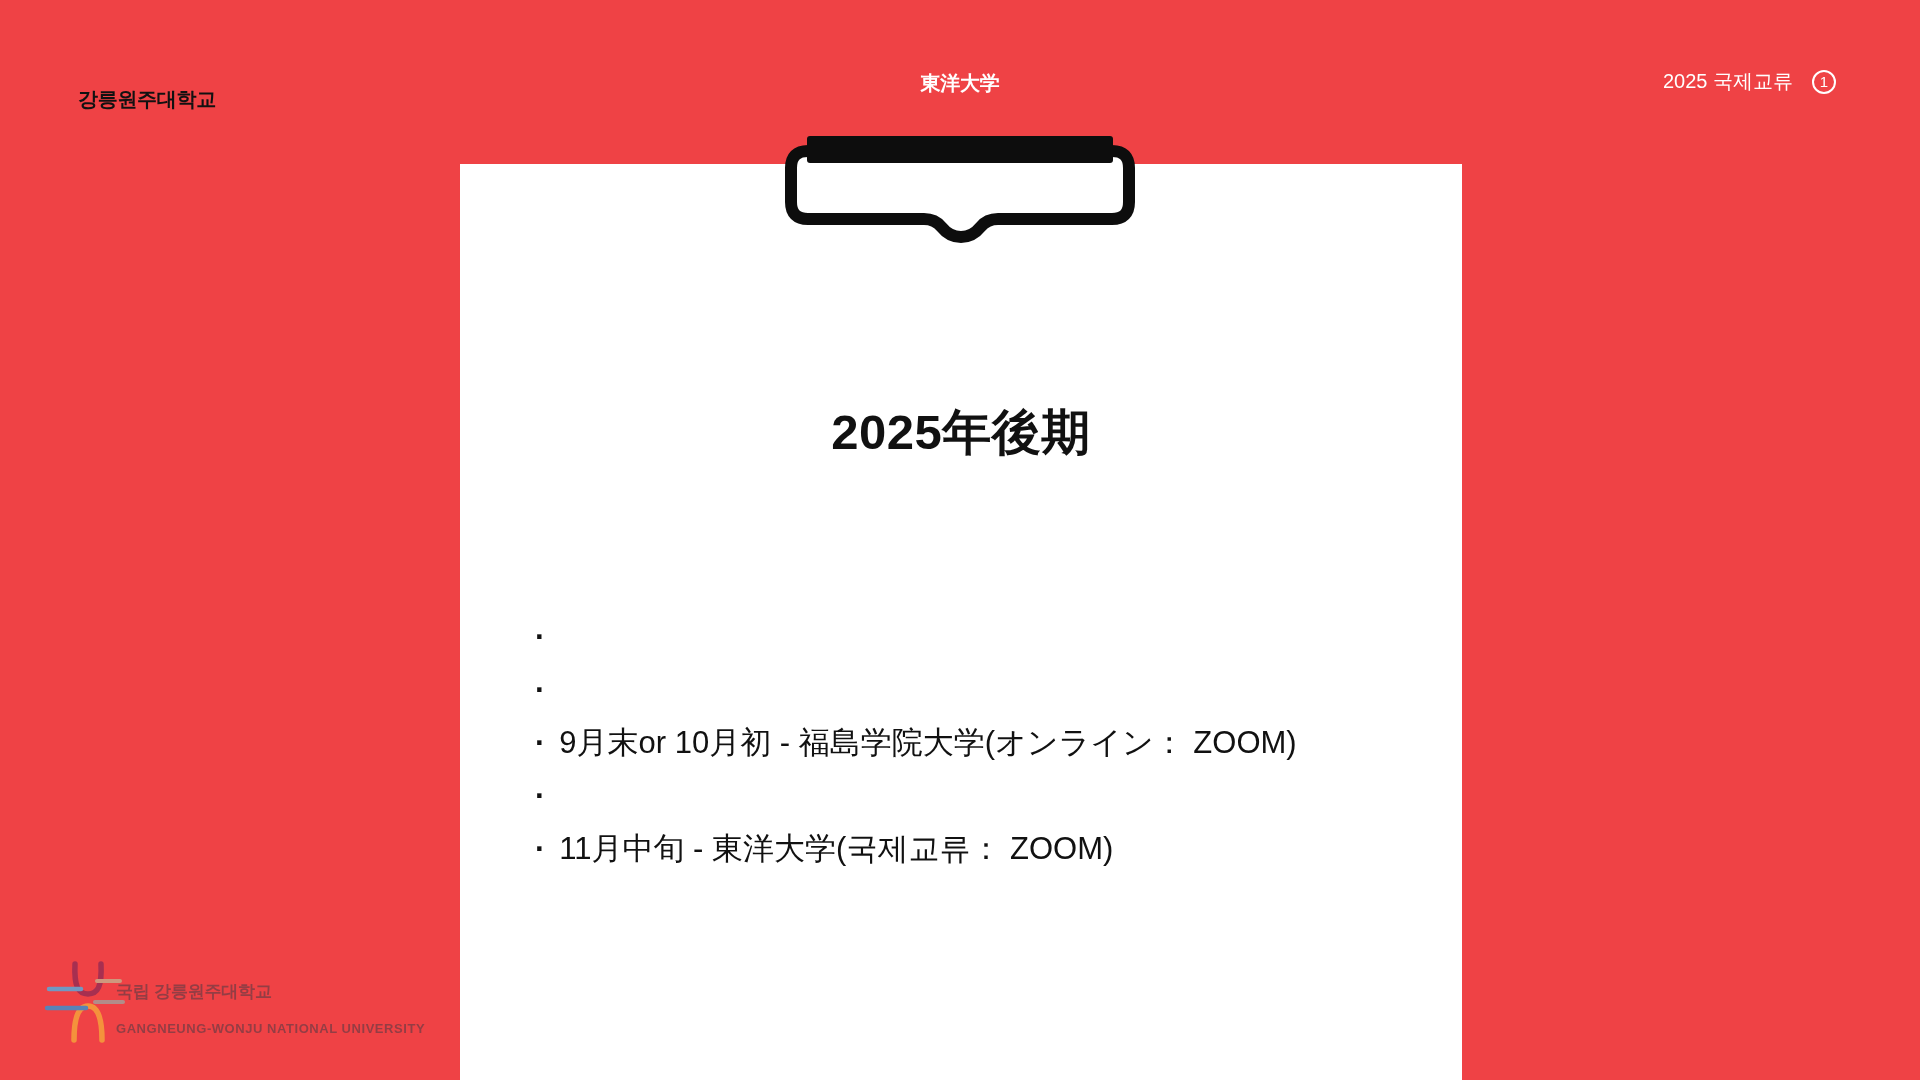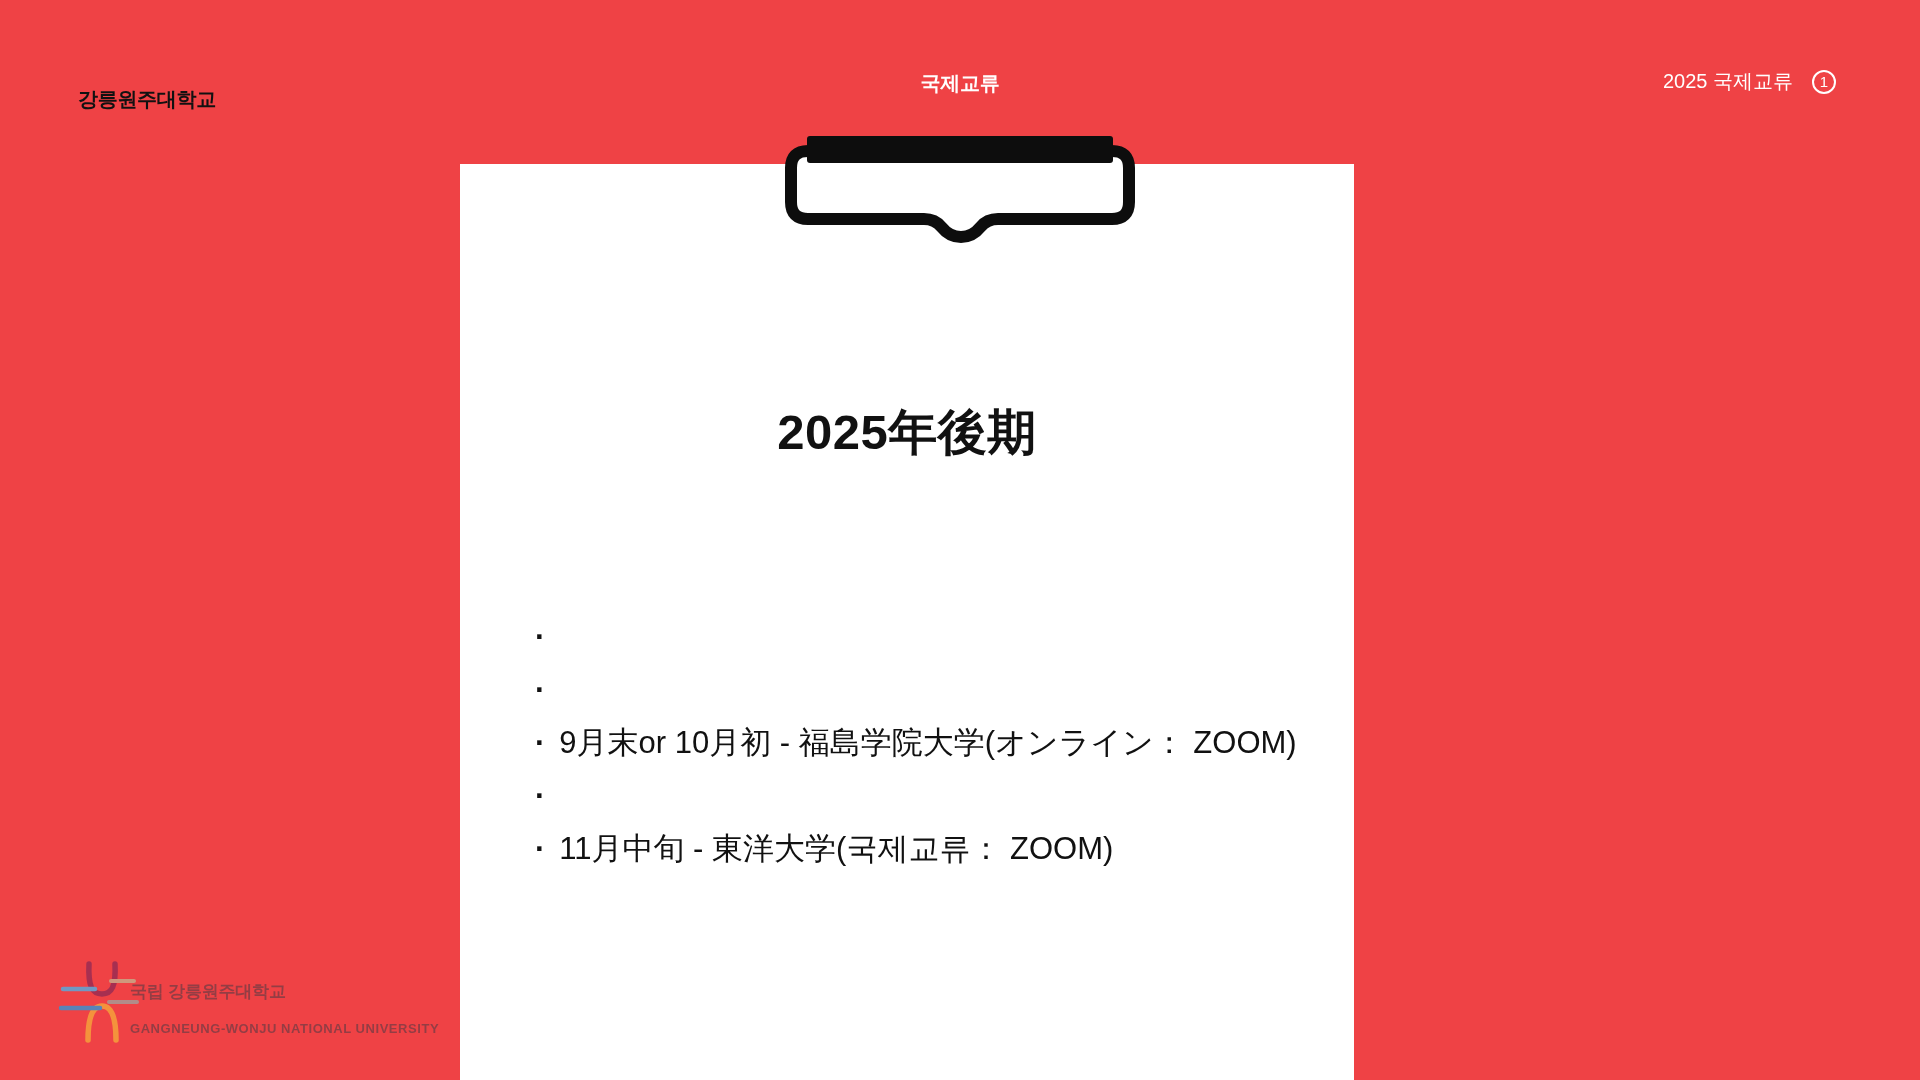--- a/index.html
+++ b/index.html
@@ -31,59 +31,59 @@
     font-size:20px;font-weight:500;color:var(--text-light);
   }
   .num-badge{
     display:inline-flex;align-items:center;justify-content:center;
     width:24px;height:24px;border:2px solid var(--text-light);border-radius:50%;
     font-size:15px;font-weight:500;color:var(--text-light);line-height:1;
   }
 
   
   .card{
-    position:absolute;left:460px;top:164px;width:894px;height:916px;
+    position:absolute;left:460px;top:164px;width:1002px;height:916px;
     background:var(--card);
   }
   .clip{position:absolute;left:320px;top:-34px;width:360px;height:115px;}
 
   .card-title{
     position:absolute;left:0;top:230px;width:100%;
     text-align:center;color:var(--text-dark);
     font-size:49px;font-weight:700;line-height:76px;letter-spacing:0.5px;
   }
 
   .sched{
     position:absolute;left:75px;top:446px;list-style:none;
     color:var(--text-dark);font-size:31px;font-weight:400;
   }
   .sched li{display:flex;align-items:baseline;height:53px;line-height:53px;white-space:nowrap;}
   .sched .blt{margin-right:14px;font-weight:700;}
 
   
-  .logo{position:absolute;left:58px;top:958px;width:300px;height:105px;}
+  .logo{position:absolute;left:44px;top:958px;width:300px;height:105px;}
   .logo-mark{position:absolute;left:0;top:0;width:145px;height:100px;opacity:0.85;}
   .logo-txt{position:absolute;left:72px;top:22px;opacity:0.62;}
   .logo-kr{
     font-size:17px;font-weight:800;color:var(--logo-text);
     letter-spacing:-0.2px;white-space:nowrap;
   }
   .logo-en{
     margin-top:18px;font-size:13px;font-weight:700;color:var(--logo-text);
     letter-spacing:0.55px;white-space:nowrap;
   }
 </style>
 </head>
 <body>
 
 <div class="stage">
 
   <div class="hdr-left">강릉원주대학교</div>
 
-  <div class="hdr-center">국제교류</div>
+  <div class="hdr-center">東洋大学</div>
 
   <div class="hdr-right">
     <span>2025 국제교류</span>
     <span class="num-badge">1</span>
   </div>
 
   <div class="card">
 
     <svg class="clip" viewBox="0 0 360 115" aria-hidden="true">
       <path d="M 28 21 H 332 Q 349 21 349 38 V 72 Q 349 89 332 89 H 218

